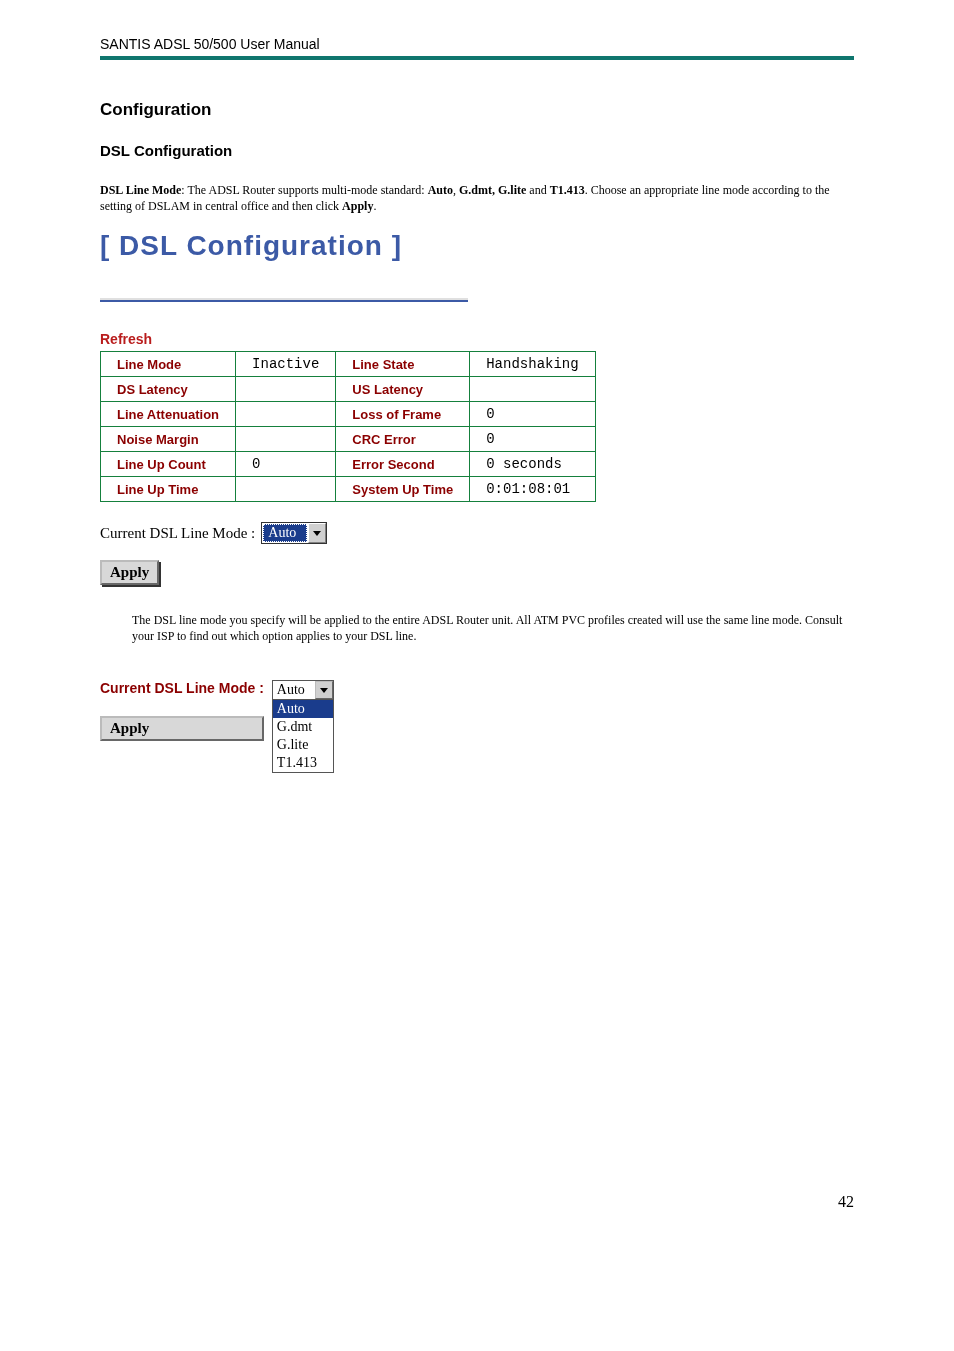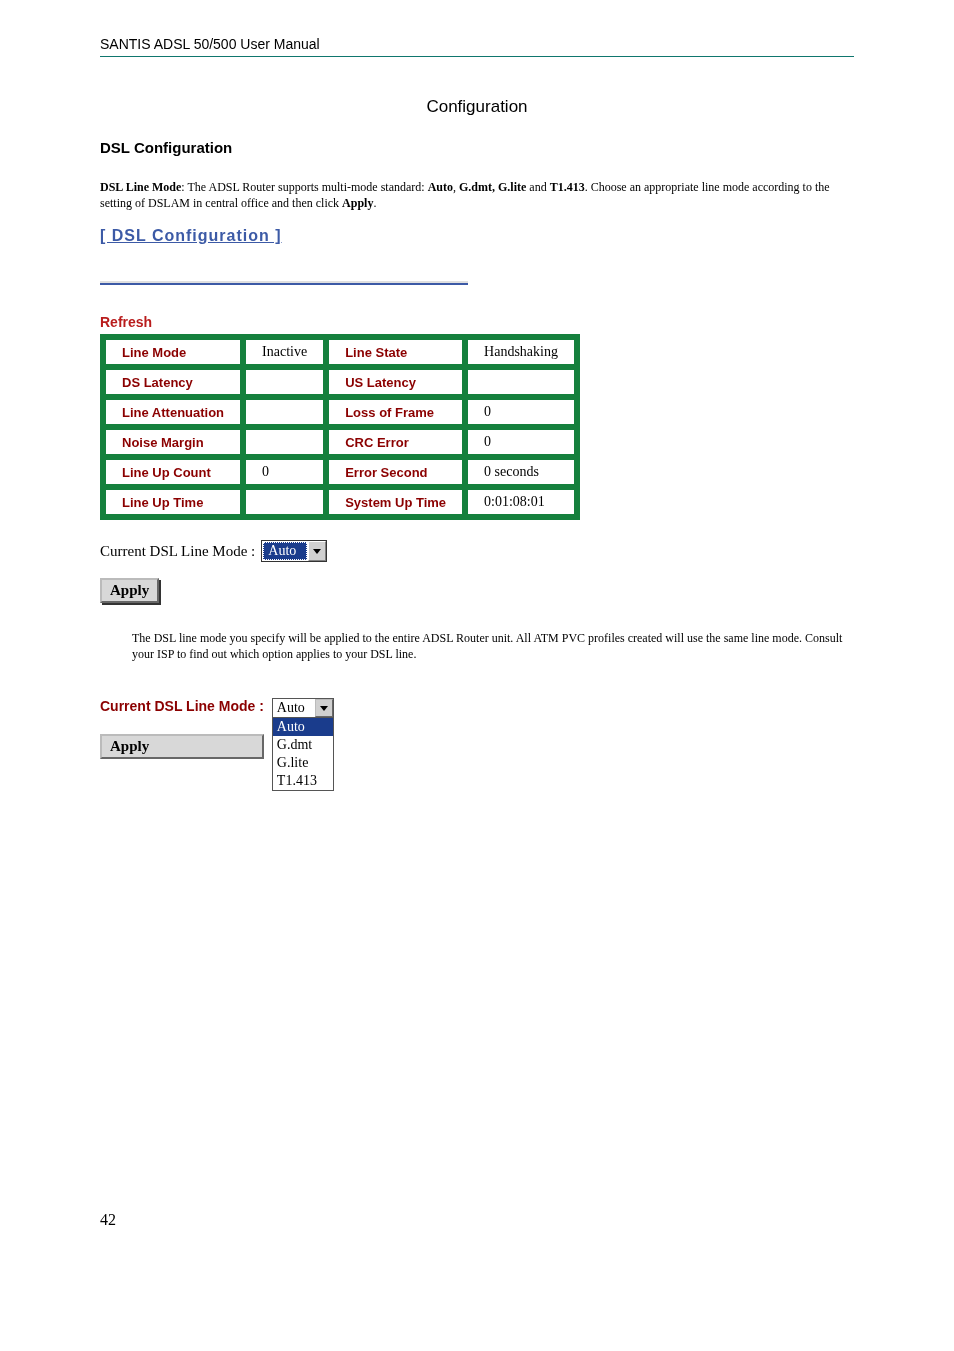--- a/index.html
+++ b/index.html
@@ -12,83 +12,81 @@
     width: 954px;
   }
   .page {
     padding: 36px 100px 40px 100px;
     box-sizing: border-box;
   }
   .doc-header {
     font-family: Verdana, Tahoma, sans-serif;
     font-size: 14px;
     padding-bottom: 4px;
-    border-bottom: 1px solid #0f766e;
+    border-bottom: 4px solid #0f766e;
     margin-bottom: 40px;
   }
   .sec-title {
     font-family: Verdana, Tahoma, sans-serif;
-    font-weight: normal;
+    font-weight: bold;
     font-size: 17px;
     margin-bottom: 22px;
-    text-align: center;
   }
   .subsec-title {
     font-family: Verdana, Tahoma, sans-serif;
     font-weight: bold;
     font-size: 15px;
     margin-bottom: 24px;
   }
   .body-text {
     font-family: "Times New Roman", Times, serif;
     font-size: 12px;
     line-height: 1.3;
     margin-bottom: 16px;
   }
   .panel-title {
     font-family: Arial, Helvetica, sans-serif;
     font-weight: bold;
-    font-size: 16px;
+    font-size: 28px;
     color: #3c5aa6;
     letter-spacing: 1px;
     padding-bottom: 6px;
     margin-bottom: 30px;
-    text-decoration: underline;
   }
   .title-underline-wrap { width: 368px; }
   .title-underline-top { height: 2px; background: #e0e0e0; }
   .title-underline-bot { height: 2px; background: #3c5aa6; }
   .refresh-link {
     font-family: Arial, Helvetica, sans-serif;
     font-weight: bold;
     color: #b91c1c;
     font-size: 14px;
     display: inline-block;
     margin-bottom: 4px;
     cursor: pointer;
   }
   table.dsl {
     border-collapse: collapse;
     font-family: Arial, Helvetica, sans-serif;
     font-size: 13px;
   }
   table.dsl td {
-    border: 6px solid #15803d;
+    border: 1px solid #15803d;
     padding: 4px 16px;
     vertical-align: middle;
     height: 16px;
   }
   table.dsl td.lbl {
     font-weight: bold;
     color: #8b0000;
     white-space: nowrap;
   }
   table.dsl td.val {
     color: #000;
-    font-family: Liberation Serif, serif;
+    font-family: Liberation Mono, monospace;
     font-size: 14px;
     white-space: nowrap;
   }
   .mode-row {
     margin-top: 20px;
     display: flex;
     align-items: center;
     gap: 6px;
     font-family: "Times New Roman", Times, serif;
     font-size: 15px;
@@ -159,20 +157,21 @@
     border-left:4px solid transparent;border-right:4px solid transparent;border-top:5px solid #000;
   }
   .dd2-list .opt { padding: 0 4px; height: 18px; display:flex; align-items:center; }
   .dd2-list .opt.sel { background: #1a3c8c; color:#fff; }
   .dd2-left-col { display:flex; flex-direction:column; }
 
   .page-num {
     font-family: "Times New Roman", Times, serif;
     font-size: 16px;
     margin-top: 420px;
+    text-align: right;
   }
 </style>
 </head>
 <body>
 
 <div class="page">
   <div class="doc-header">SANTIS ADSL 50/500 User Manual</div>
 
   <div class="sec-title">Configuration</div>
   <div class="subsec-title">DSL Configuration</div>

